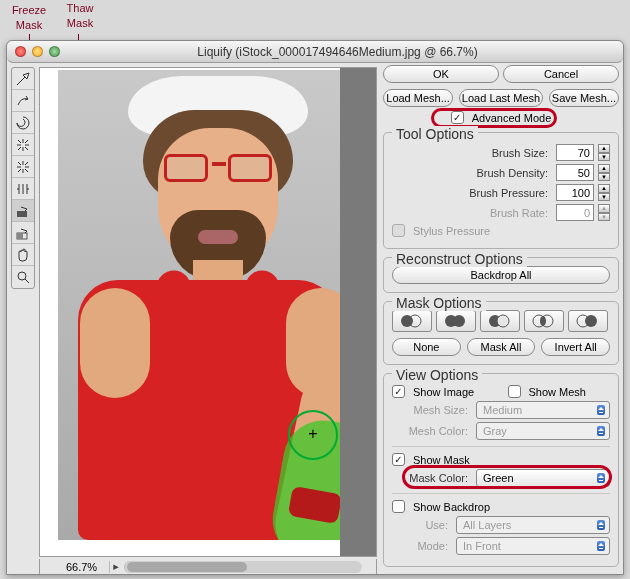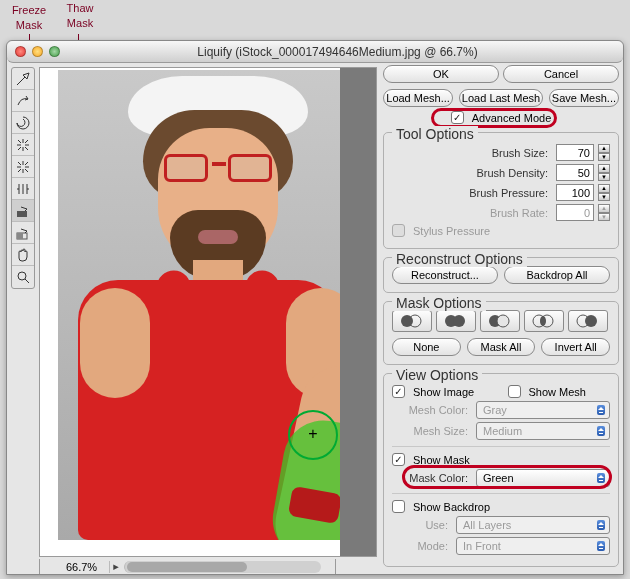--- a/index.html
+++ b/index.html
@@ -38,21 +38,21 @@
   .armhole.l { left:22px; }
   .armhole.r { right:2px; }
   .strap { position:absolute; top:200px; width:34px; height:70px; background:#d62222; border-radius:20px; }
   .strap.l { left:95px; transform:rotate(12deg);} .strap.r { right:75px; transform:rotate(-12deg);}
   .arm { position:absolute; top:295px; right:-10px; width:80px; height:200px; background:#e2a87e; border-radius:40px; transform:rotate(12deg); }
   .mask-overlay { position:absolute; top:350px; right:0px; width:80px; height:140px; background:rgba(60,200,40,.75); border-radius:40px 10px 10px 40px; transform:rotate(10deg); pointer-events:none; }
   .wristband { position:absolute; top:420px; right:18px; width:50px; height:30px; background:#b51a1a; border-radius:8px; transform:rotate(10deg); }
   .brush-cursor { position:absolute; top:340px; right:20px; width:50px; height:50px; border:2px solid #0a3; border-radius:50%; }
   .brush-cursor::after { content:"+"; position:absolute; left:50%; top:50%; transform:translate(-50%,-55%); font-size:16px; color:#000; }
   .gray-side { position:absolute; right:0; top:0; width:36px; height:100%; background:#7a7a7a; }
-  .canvas-footer { position: absolute; left: 32px; top: 496px; width: 297px; height: 16px; background: #e6e6e6; border: 1px solid #9a9a9a; border-top: none; display: flex; align-items: center; font-size: 10px; }
+  .canvas-footer { position: absolute; left: 32px; top: 496px; width: 338px; height: 16px; background: #e6e6e6; border: 1px solid #9a9a9a; border-top: none; display: flex; align-items: center; font-size: 10px; }
   .zoom-box { width: 56px; text-align: center; border-right: 1px solid #bbb; }
   .zoom-tri { width: 12px; text-align:center; color:#444; }
   .scroll-track { flex:1; background:#d0d0d0; border-left:1px solid #bbb; height:12px; margin:2px 14px 2px 2px; border-radius:6px; position:relative;}
   .scroll-thumb { position:absolute; left:2px; top:1px; height:10px; width:120px; background:#a8a8a8; border-radius:5px;}
   .footer-sq { position:absolute; bottom:2px; left:34px; width:12px; height:12px; border:1px solid #666;}
   .panel { position: absolute; left: 376px; top: 2px; right: 4px; bottom: 4px; }
   .btn { background: linear-gradient(#fdfdfd,#e3e3e3); border: 1px solid #8a8a8a; border-radius: 10px; padding: 2px 0; text-align: center; box-shadow: 0 1px 0 #fff inset; }
   .btn-row { display:flex; gap:6px; }
   .group { border: 1px solid #b0b0b0; border-radius: 5px; padding: 8px 8px 8px 8px; margin-top: 8px; position: relative; }
   .group-title { position: absolute; top: -7px; left: 8px; background: #e6e6e6; padding: 0 4px; color: #333; font-size: 14px; }
@@ -248,21 +248,20 @@
           </div>
         <div class="row">
             <span class="check off-dis"></span>
             <span class="disabled">Stylus Pressure</span>
           </div>
       </div>
 
       <div class="group">
         <div class="group-title">Reconstruct Options</div>
         <div class="btn-row">
-          <div class="btn" style="flex:1;">Reconstruct...</div>
           <div class="btn" style="flex:1;">Backdrop All</div>
         </div>
       </div>
 
       <div class="group">
         <div class="group-title">Mask Options</div>
         <div class="mask-ops">
           <div class="mask-op">
               <svg viewBox="0 0 26 14">
                 <circle cx="8" cy="7" r="6" fill="#555"></circle>
@@ -306,29 +305,29 @@
         <div class="group-title">View Options</div>
         <div class="row">
           <span class="check on"></span>
             <span>Show Image</span>
           <div style="flex:1"></div>
           <span class="check"></span>
             <span>Show Mesh</span>
           <div style="width:20px"></div>
         </div>
         <div class="row">
+            <span class="lbl disabled" style="flex:0 0 80px">Mesh Size:</span>
+            <div class="select disabled" style="flex:1">
+              <span>Medium</span>
+            </div>
+          </div>
+        <div class="row">
             <span class="lbl disabled" style="flex:0 0 80px">Mesh Color:</span>
             <div class="select disabled" style="flex:1">
               <span>Gray</span>
-            </div>
-          </div>
-        <div class="row">
-            <span class="lbl disabled" style="flex:0 0 80px">Mesh Size:</span>
-            <div class="select disabled" style="flex:1">
-              <span>Medium</span>
             </div>
           </div>
 
         <div style="height:1px;background:#c8c8c8;margin:6px 0;"></div>
 
         <div class="row">
             <span class="check on"></span>
             <span>Show Mask</span>
           </div>
         <div class="row" style="position:relative;">

